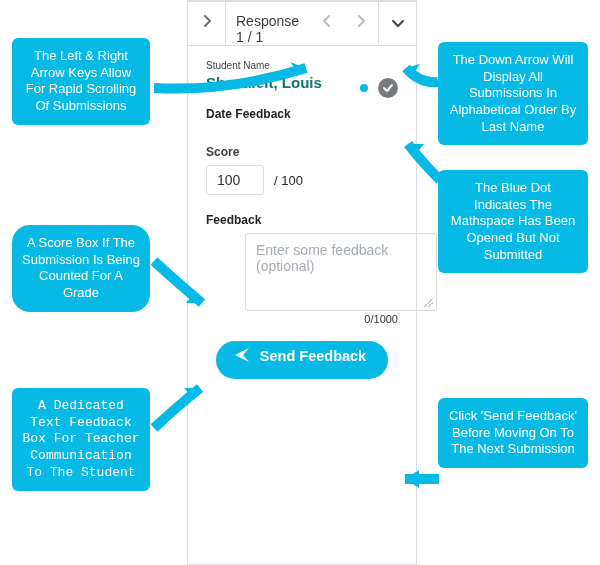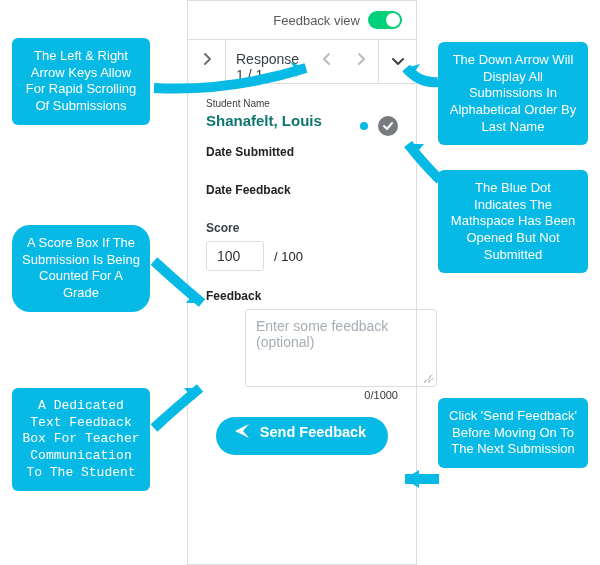--- a/index.html
+++ b/index.html
@@ -131,24 +131,20 @@
   #c5 { left: 12px; top: 388px; font-family: Liberation Mono, monospace; }
   #a5 { left: 150px; top: 382px; }
 
   #c6 { left: 438px; top: 398px; width:150px; }
   #a6 { left: 397px; top: 468px; }
 </style>
 </head>
 <body>
 
 <div class="panel">
-  <div class="fv-row">
-    <span class="fv-label">Feedback view</span>
-    <div class="toggle"></div>
-  </div>
 
   <div class="nav-row">
     <div class="nav-btn">
       <span>
         <svg width="10" height="14" viewBox="0 0 10 14">
             <path d="M3 2 L8 7 L3 12" fill="none" stroke="#6b7177" stroke-width="2" stroke-linecap="round" stroke-linejoin="round"></path>
           </svg>
       </span>
     </div>
     <div class="response-label">Response 1 / 1</div>
@@ -186,21 +182,20 @@
       <div class="status-icons">
         <div class="dot"></div>
         <div class="check-circle">
           <svg viewBox="0 0 12 12">
               <path d="M2 6 L5 9 L10 3" fill="none" stroke="#fff" stroke-width="2" stroke-linecap="round" stroke-linejoin="round"></path>
             </svg>
         </div>
       </div>
     </div>
 
-    <span class="section-lbl">Date Submitted</span>
     <span class="section-lbl">Date Feedback</span>
 
     <span class="lbl" style="font-weight:600;font-size:12px;margin-bottom:6px;">Score</span>
     <div class="score-row">
       <div class="score-box">100</div>
       <span class="score-max">/ 100</span>
     </div>
 
     <span class="fb-lbl">Feedback</span>
     <div class="fb-box">Enter some feedback (optional)</div>

